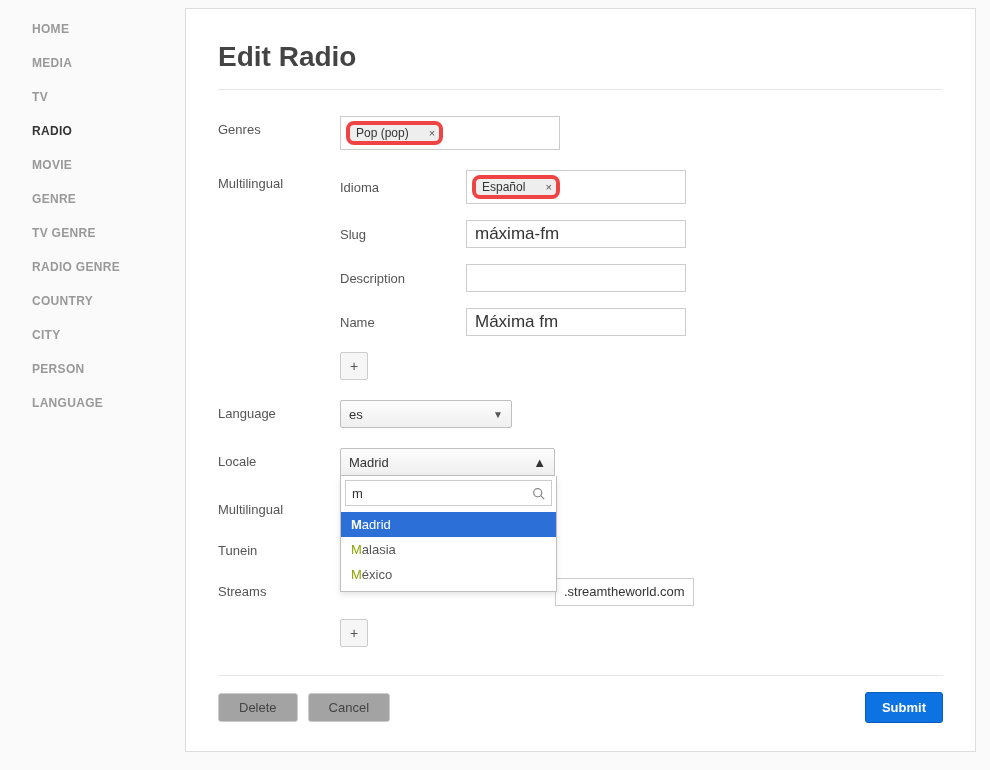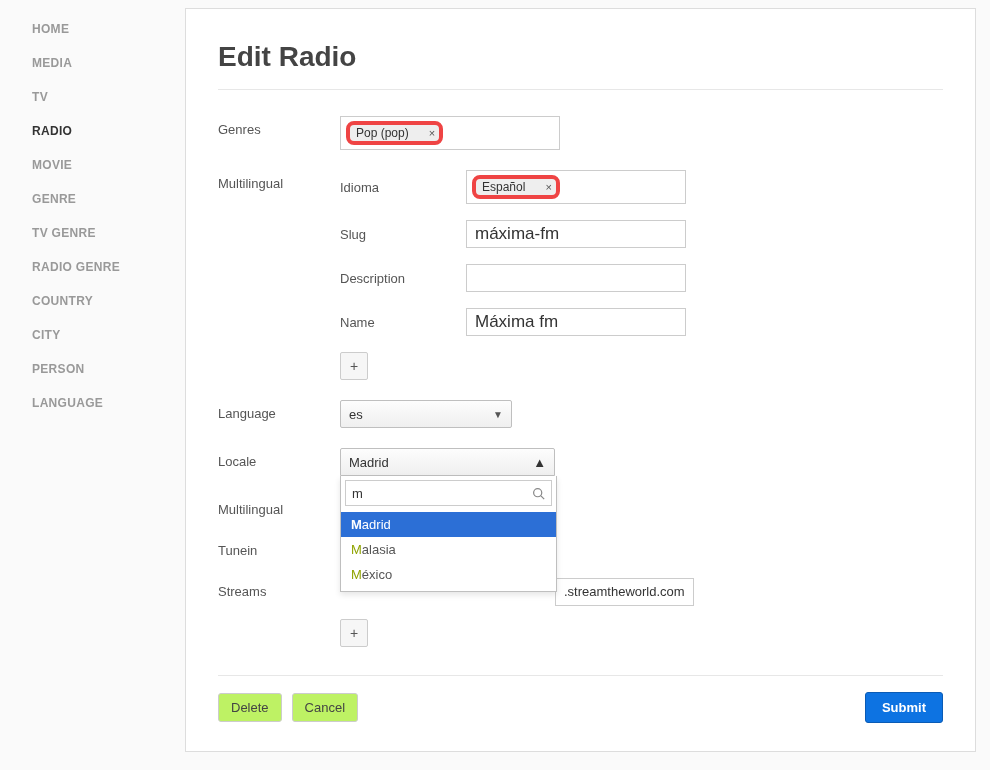--- a/index.html
+++ b/index.html
@@ -215,22 +215,22 @@
   .footer-sep {
     border-top: 1px solid #e7e7e7;
     margin-top: 28px;
     padding-top: 16px;
     display: flex;
     align-items: center;
     gap: 10px;
   }
   .btn {
     border: 1px solid #ccc;
-    background: #bef264;
-    padding: 6px 12px;
+    background: #a3a3a3;
+    padding: 6px 20px;
     font-size: 13px;
     color: #444;
     border-radius: 3px;
     cursor: pointer;
   }
   .btn.primary {
     background: #0d73e2;
     border-color: #0a5bb5;
     color: #fff;
     margin-left: auto;

